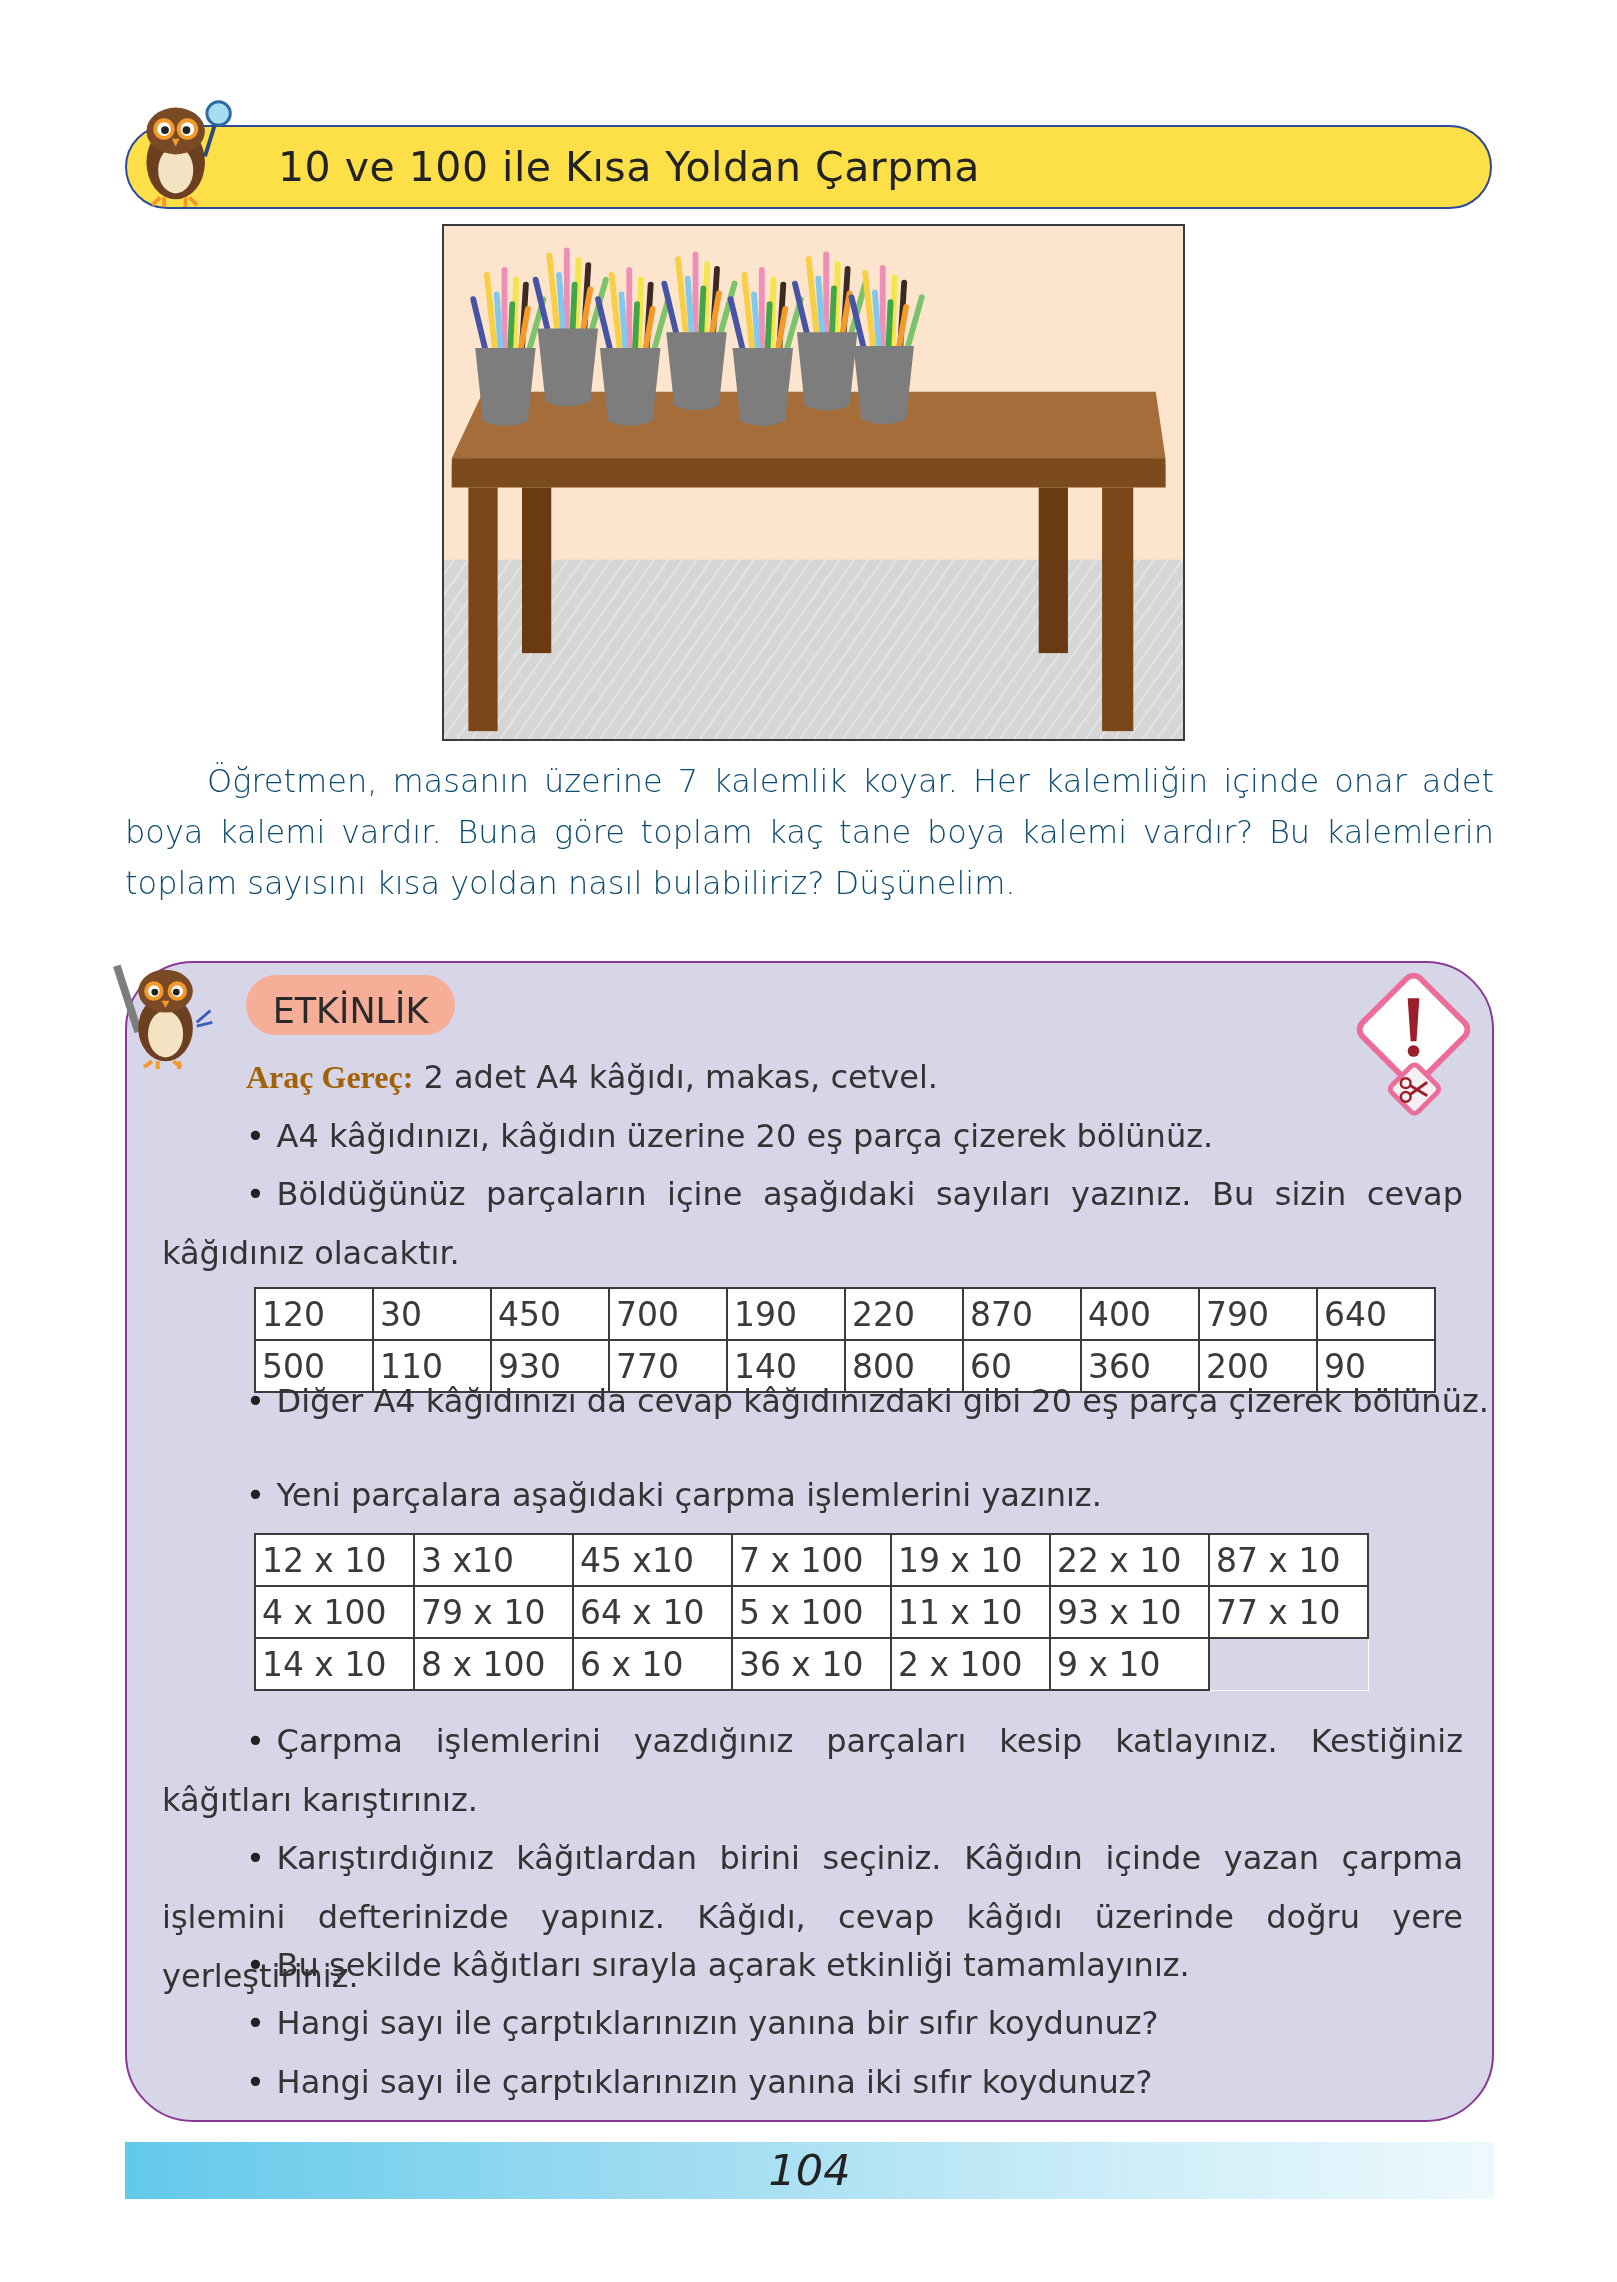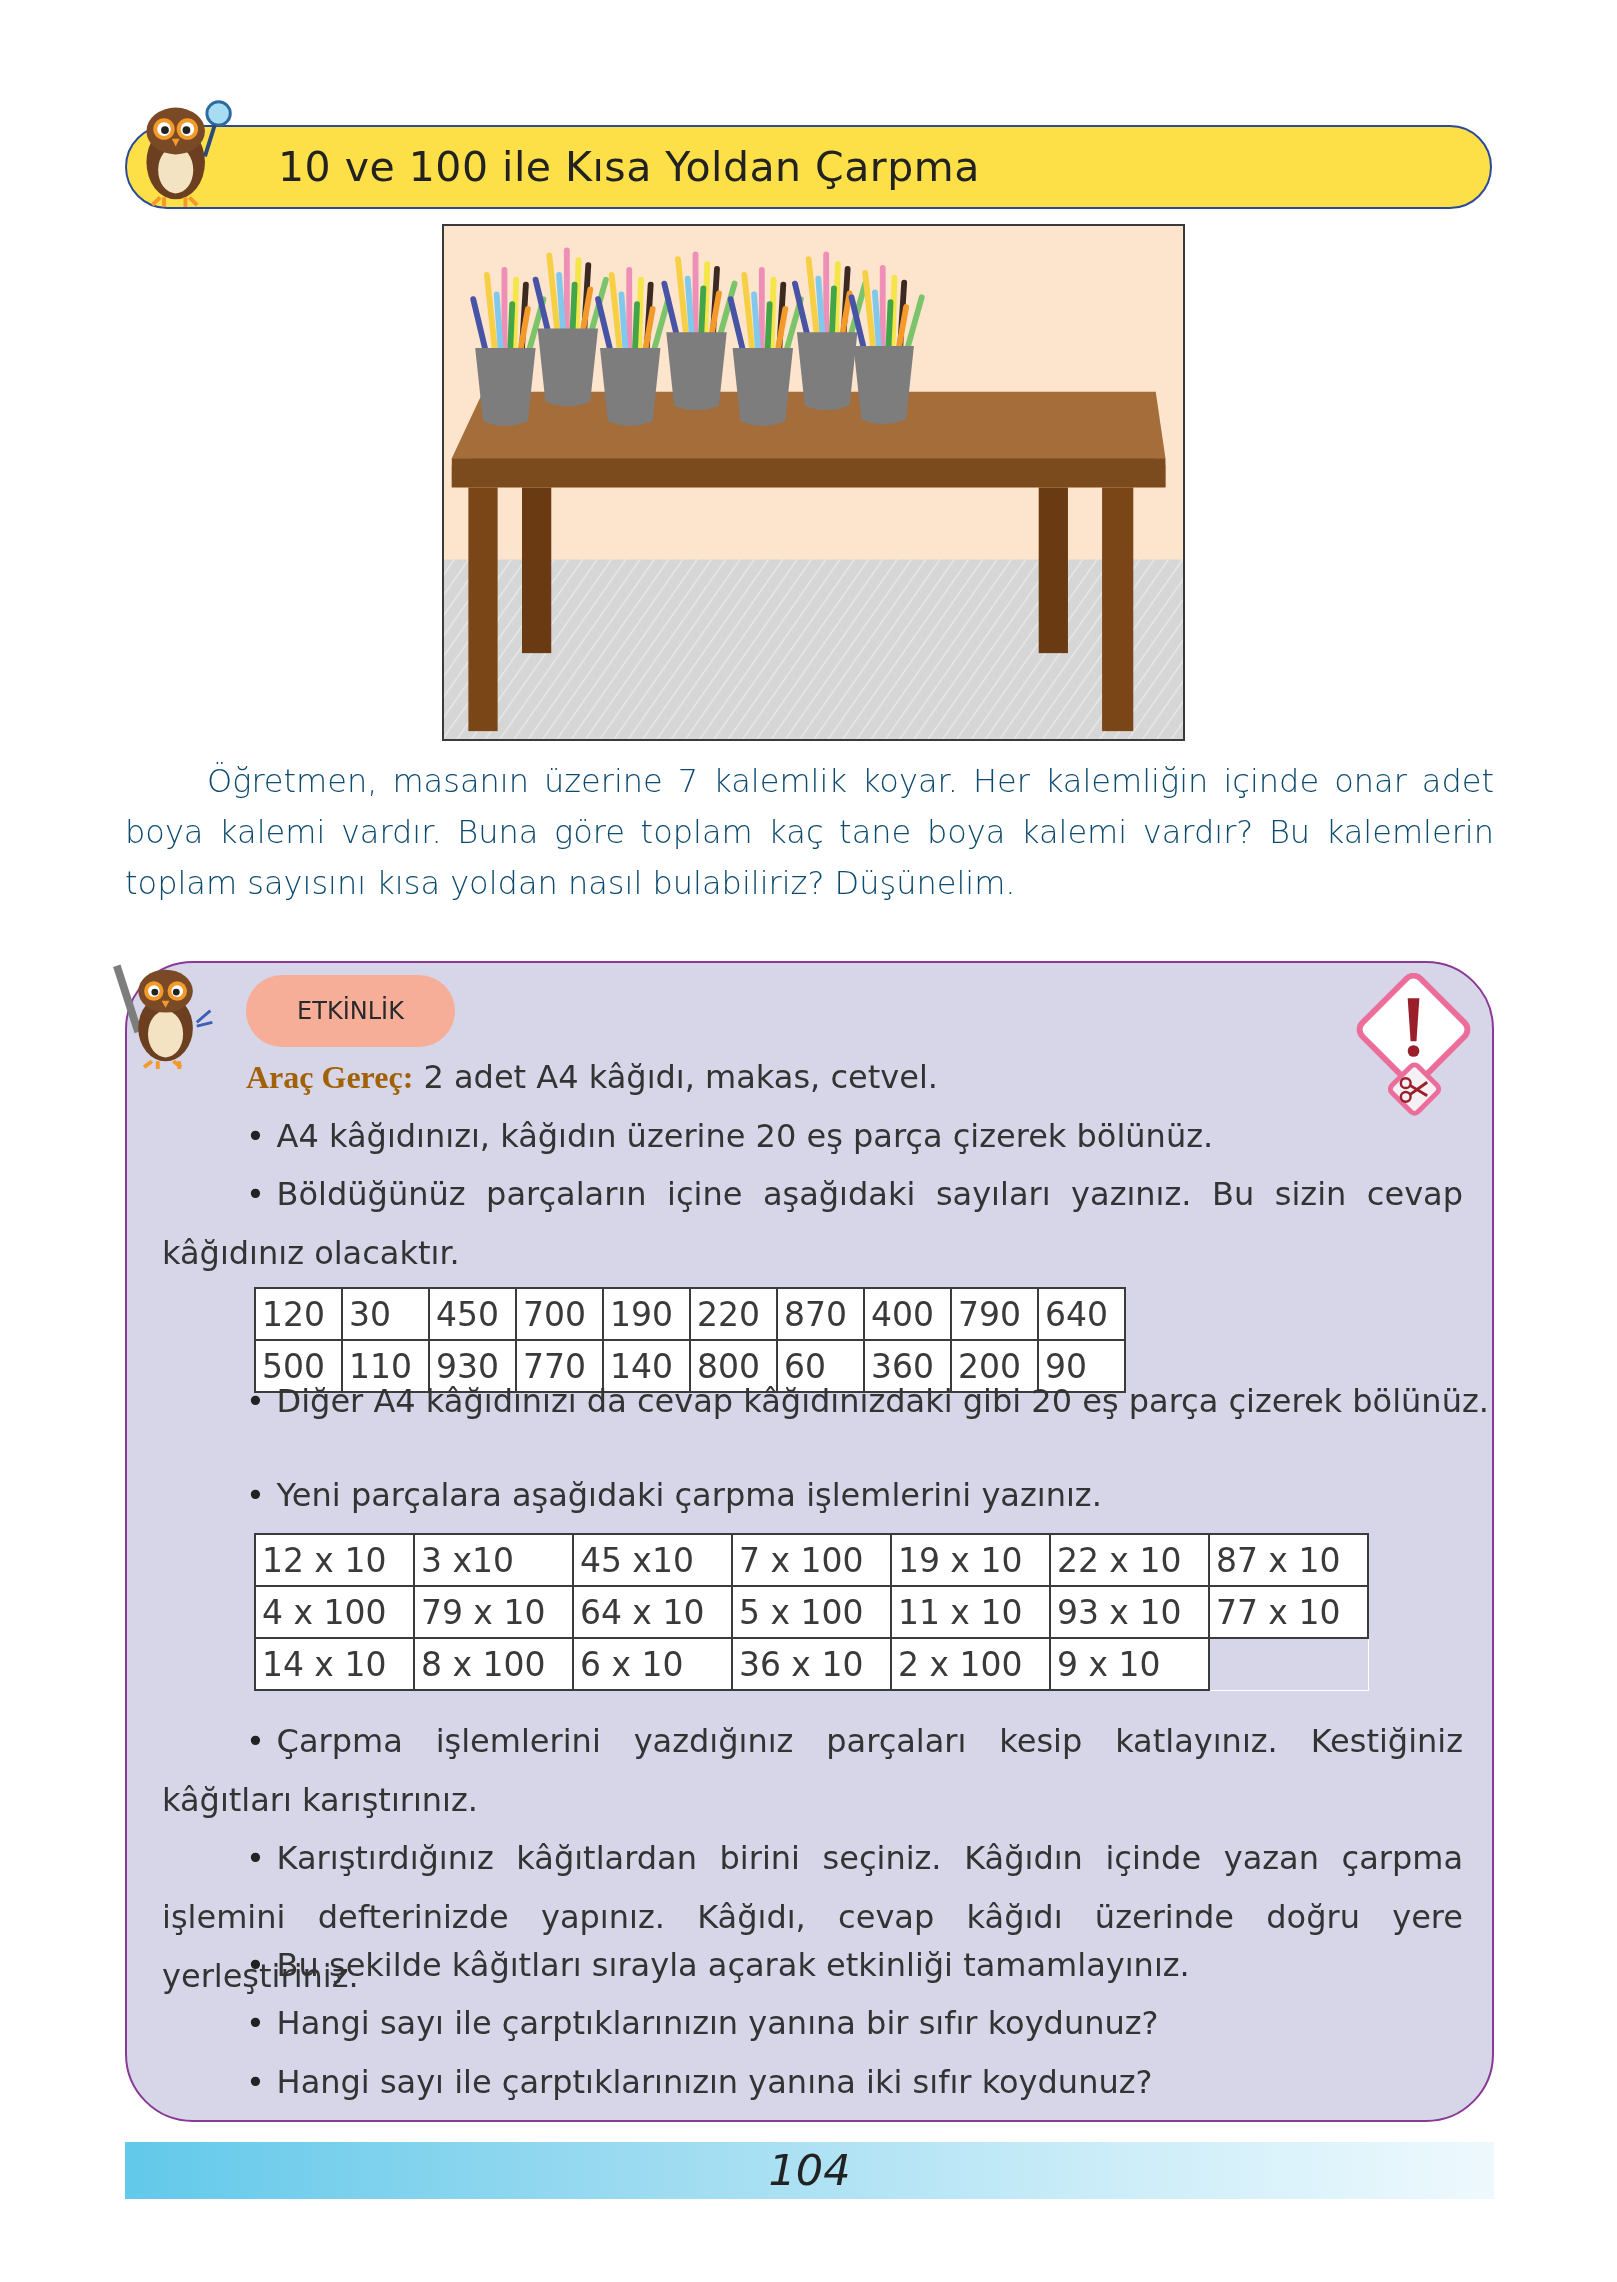--- a/index.html
+++ b/index.html
@@ -30,41 +30,41 @@
       text-indent: 82px; font-family: "DejaVu Sans", sans-serif; font-weight: 300;
     }
 
     
     .activity {
       position: absolute; left: 125px; top: 961px; width: 1369px; height: 1161px;
       background: #d7d6e9; border: 2.9px solid #8a3a96; border-radius: 68px;
     }
     .owl-activity { position: absolute; left: 109px; top: 956px; width: 117px; height: 117px; }
     .etkinlik-pill {
-      position: absolute; left: 246px; top: 975px; width: 209px; height: 72px;
+      position: absolute; left: 246px; top: 975px; width: 209px; height: 60px;
       background: #f6ae98; border-radius: 36px;
-      font-size: 24px; line-height: 72px; text-align: center; color: #2a2a2a;
+      font-size: 35px; line-height: 72px; text-align: center; color: #2a2a2a;
     }
     .warning-icon { position: absolute; left: 1351px; top: 973px; width: 127px; height: 156px; }
 
     .act-line { position: absolute; font-size: 32px; color: #333; white-space: nowrap; }
     .act-line b { font-weight: bold; color: #a16207; font-family: Liberation Serif, serif; }
     .para {
       position: absolute; font-size: 32px; line-height: 59px; color: #333;
       text-align: justify; text-align-last: left;
     }
     .bullet::before { content: "\2022"; margin-right: 11.7px; color: #222; }
 
     
     table.grid { position: absolute; border-collapse: collapse; background: #fff; }
     table.grid td {
       border: 2.9px solid #3b3b3b; font-size: 33px; color: #3a3a3a; padding: 0 5.9px;
       height: 52px; white-space: nowrap; vertical-align: middle;
     }
-    .t1 td { width: 87px; }
+    .t1 td { width: 118px; }
     .t2 td { width: 159px; }
     .t2 td.empty { border: none; background: transparent; }
     .t2 tr:last-child td.empty { background: #d7d6e9; }
 
     
     .page-footer {
       position: absolute; left: 125px; top: 2142px; width: 1369px; height: 57px;
       background: linear-gradient(90deg, #62c9ea 0%, #9fdcf1 40%, #c9ecf8 70%, #eef9fd 100%);
     }
     .page-number {

